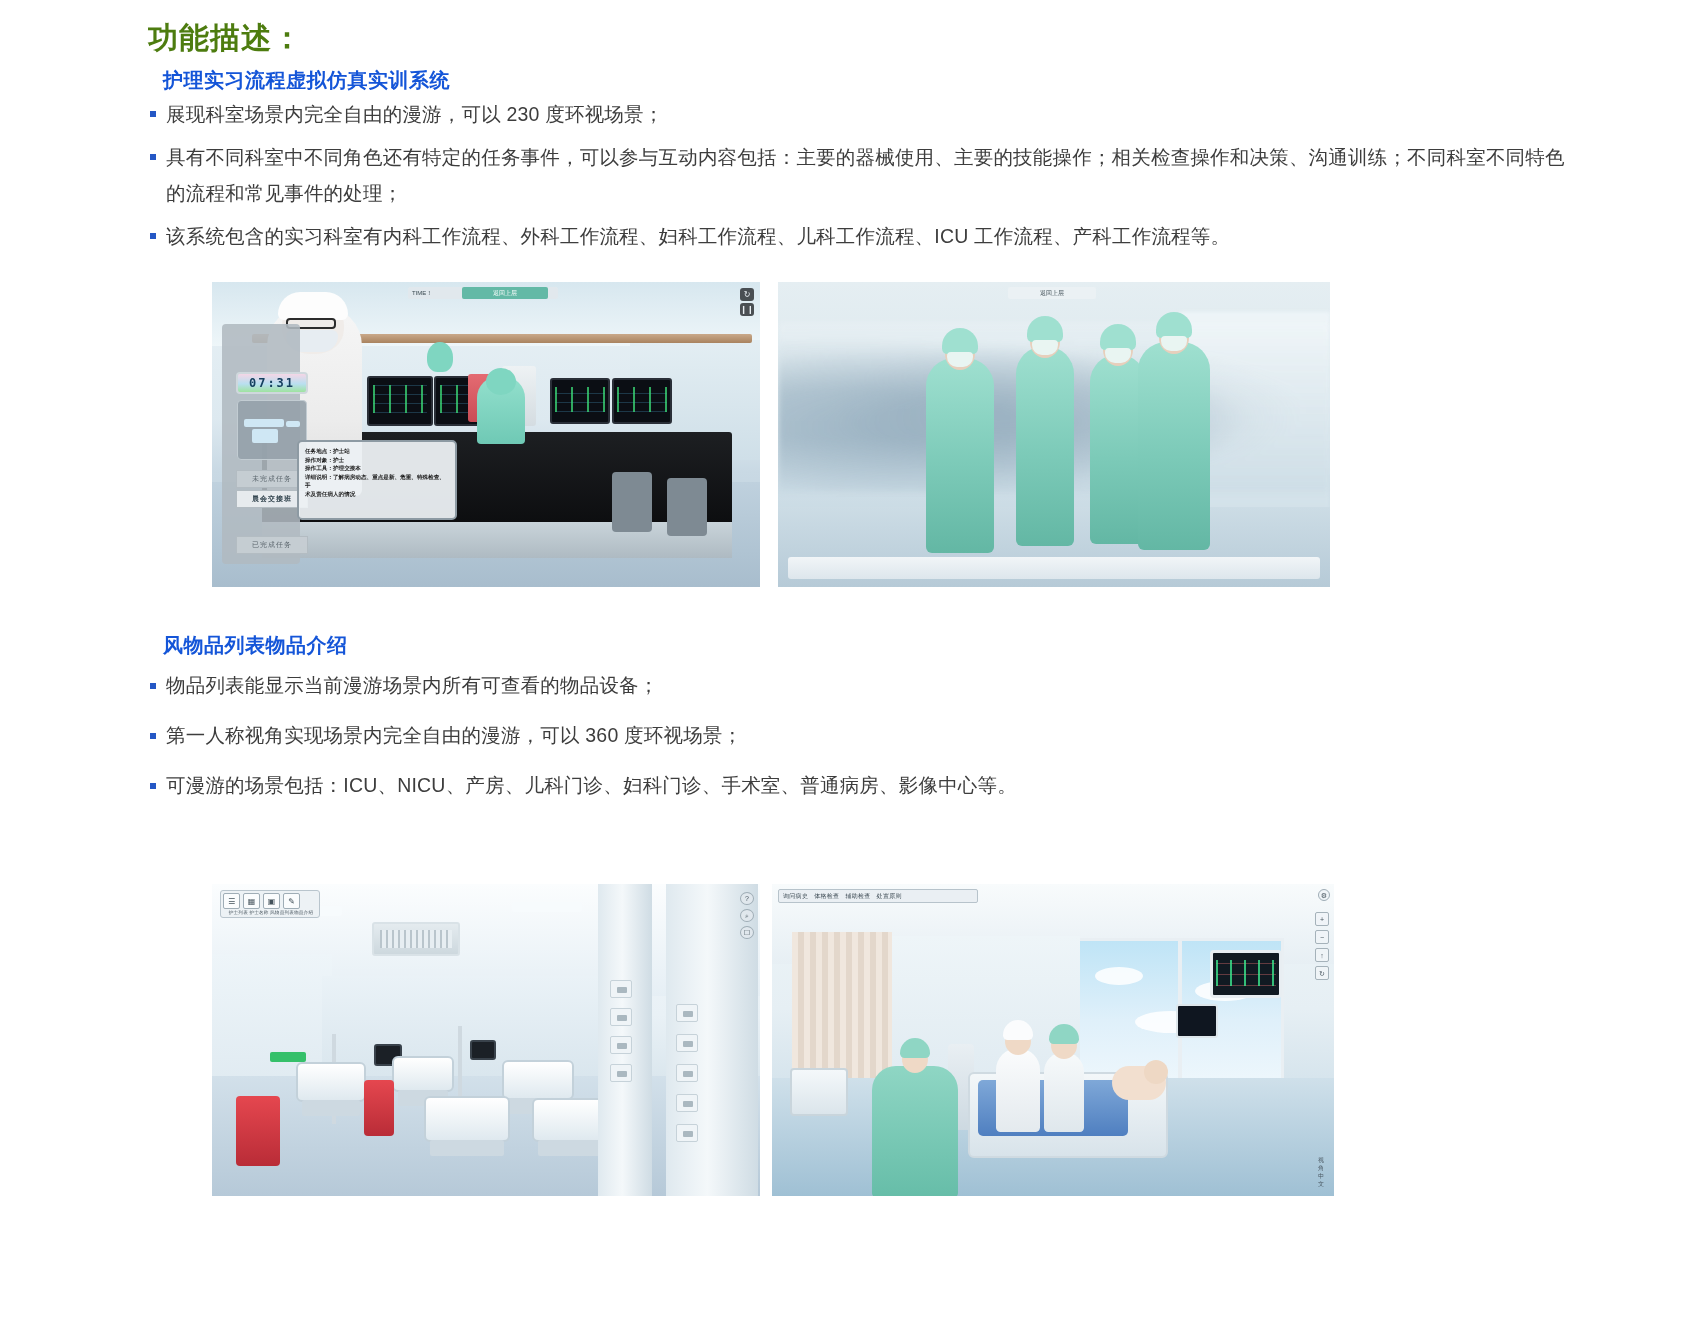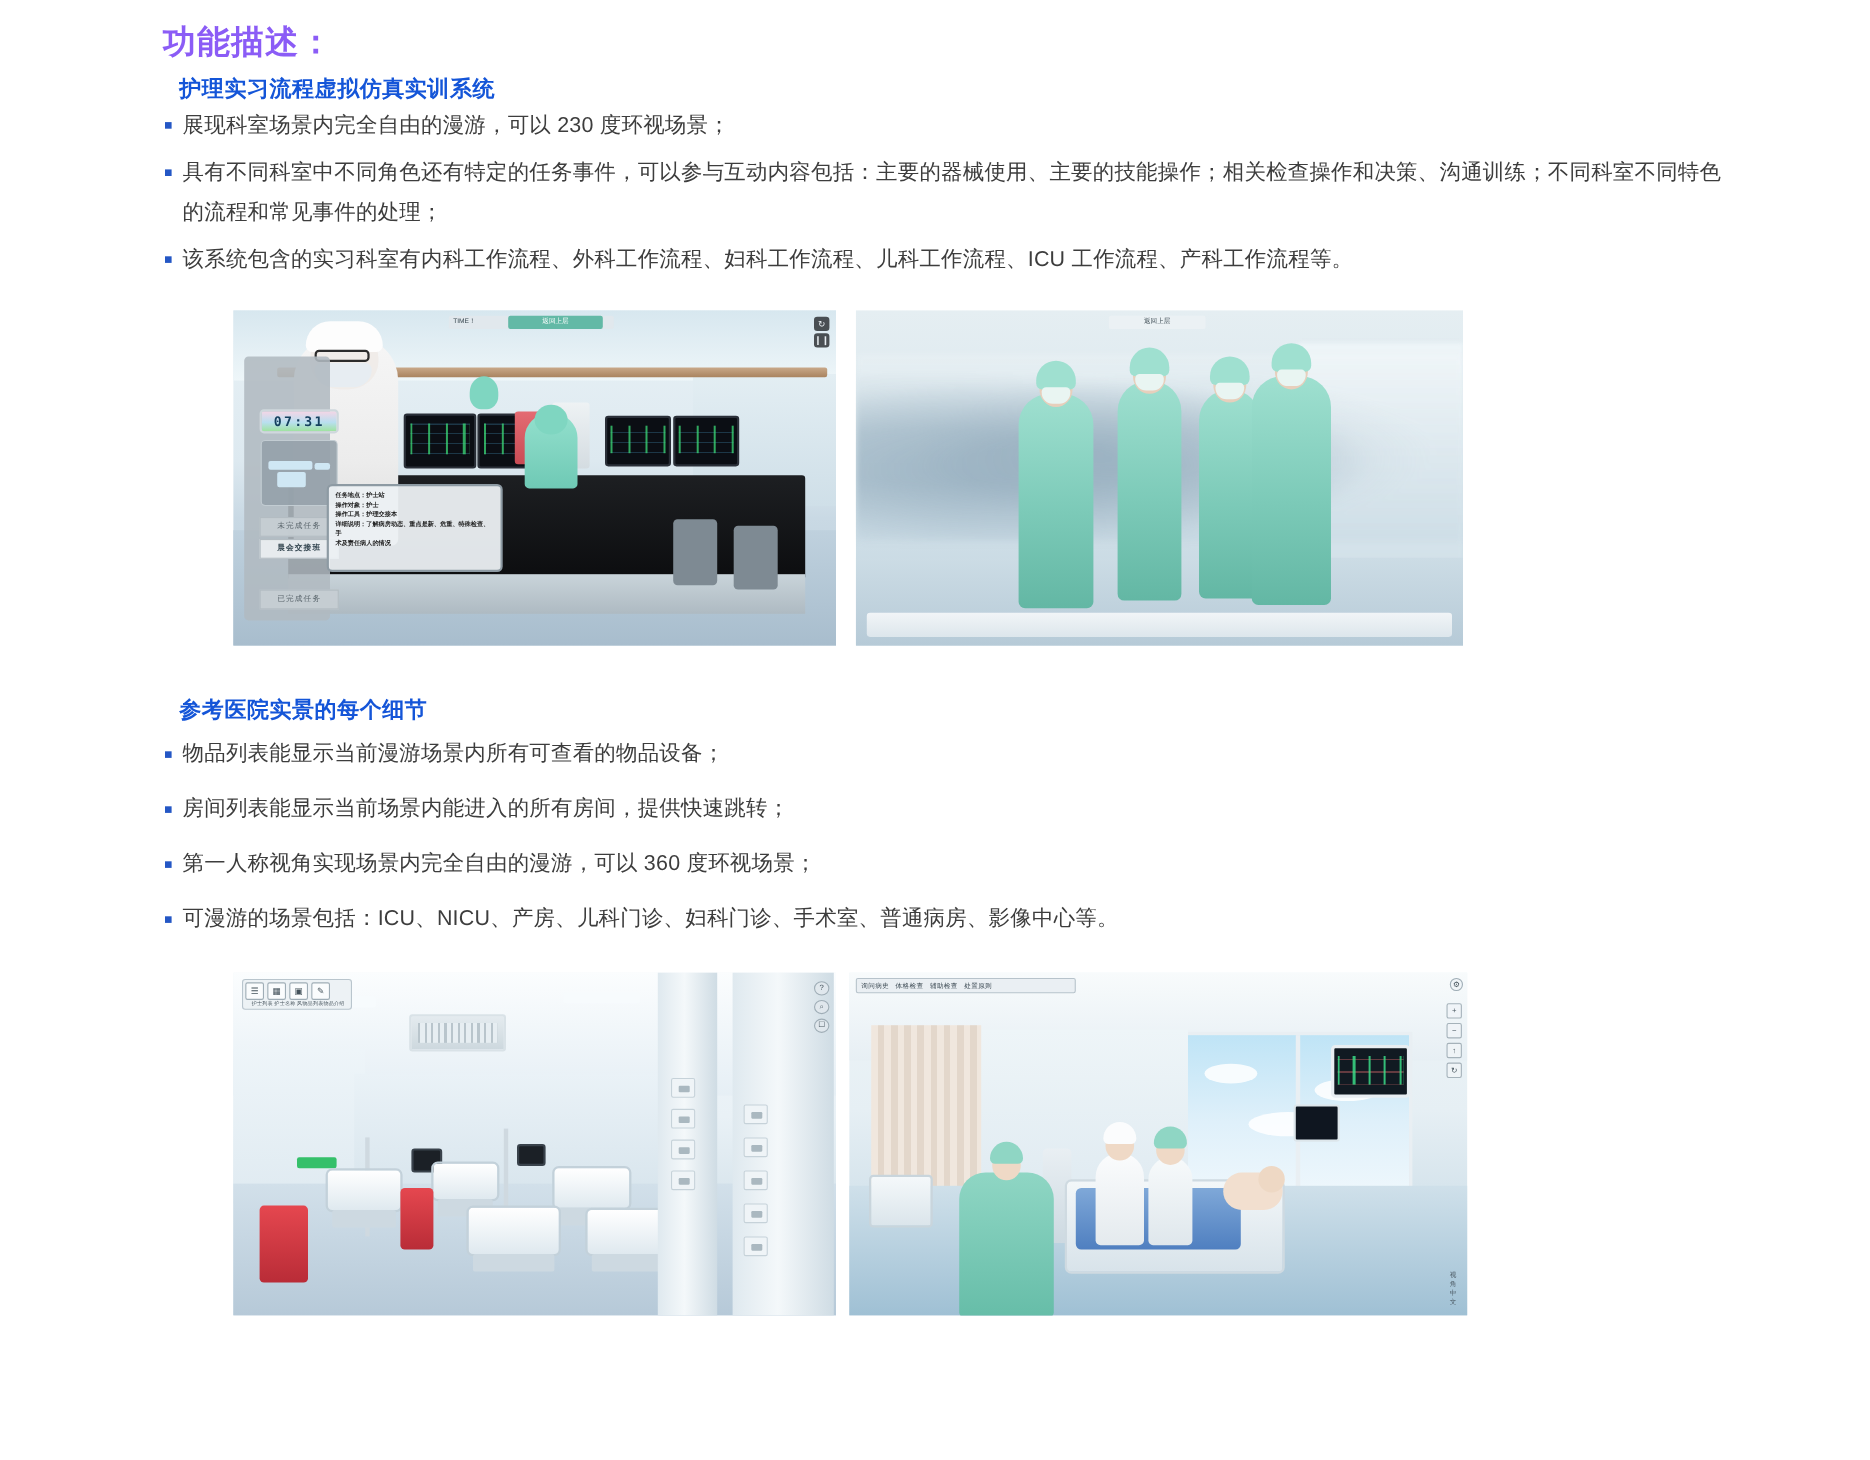--- a/index.html
+++ b/index.html
@@ -7,21 +7,21 @@
     width:1700px; height:1327px;
     background:#ffffff;
     font-family:"Liberation Sans","DejaVu Sans",sans-serif;
     overflow:hidden;
   }
   .page { position:relative; width:1700px; height:1327px; background:#fff; }
 
   
   .h1 {
     position:absolute; left:148px; top:18px;
-    font-size:30px; font-weight:bold; color:#8b5cf6;
+    font-size:30px; font-weight:bold; color:#4d7c0f;
     letter-spacing:1px;
   }
   .h2 {
     position:absolute; left:163px;
     font-size:20px; font-weight:bold; color:#1455d8;
     letter-spacing:0.5px;
   }
   .h2-a { top:67px; }
   .h2-b { top:632px; }
 
@@ -396,24 +396,23 @@
       <div class="body"></div>
         <div class="head"></div>
         <div class="cap"></div>
         <div class="mask"></div>
     </div>
 
     <div class="f2-bar"></div>
     <div class="f2-top">返回上层</div>
   </div>
 
-  <div class="h2 h2-b">参考医院实景的每个细节</div>
+  <div class="h2 h2-b">风物品列表物品介绍</div>
   <div class="bullets b-b">
     <div class="bullet">物品列表能显示当前漫游场景内所有可查看的物品设备；</div>
-    <div class="bullet">房间列表能显示当前场景内能进入的所有房间，提供快速跳转；</div>
     <div class="bullet">第一人称视角实现场景内完全自由的漫游，可以 360 度环视场景；</div>
     <div class="bullet">可漫游的场景包括：ICU、NICU、产房、儿科门诊、妇科门诊、手术室、普通病房、影像中心等。</div>
   </div>
 
   <div class="fig fig-3">
     <div class="f3-bg"></div>
     <div class="f3-ceil"></div>
     <div class="f3-light f3-l1"></div>
     <div class="f3-light f3-l2"></div>
     <div class="f3-ac"></div>

